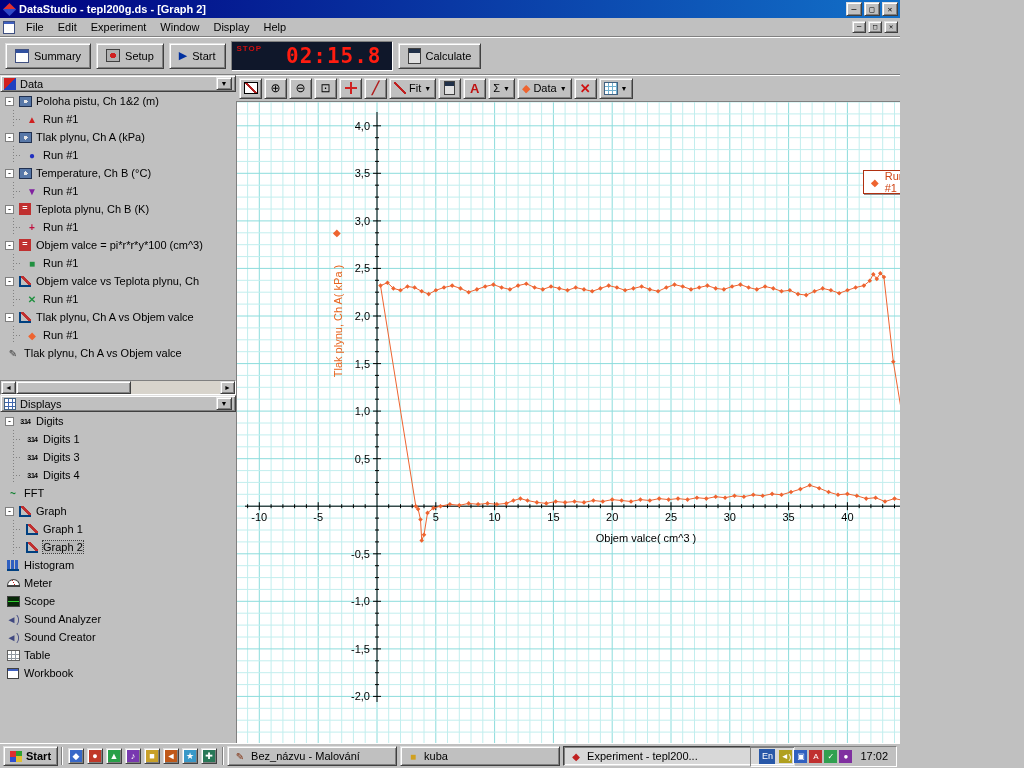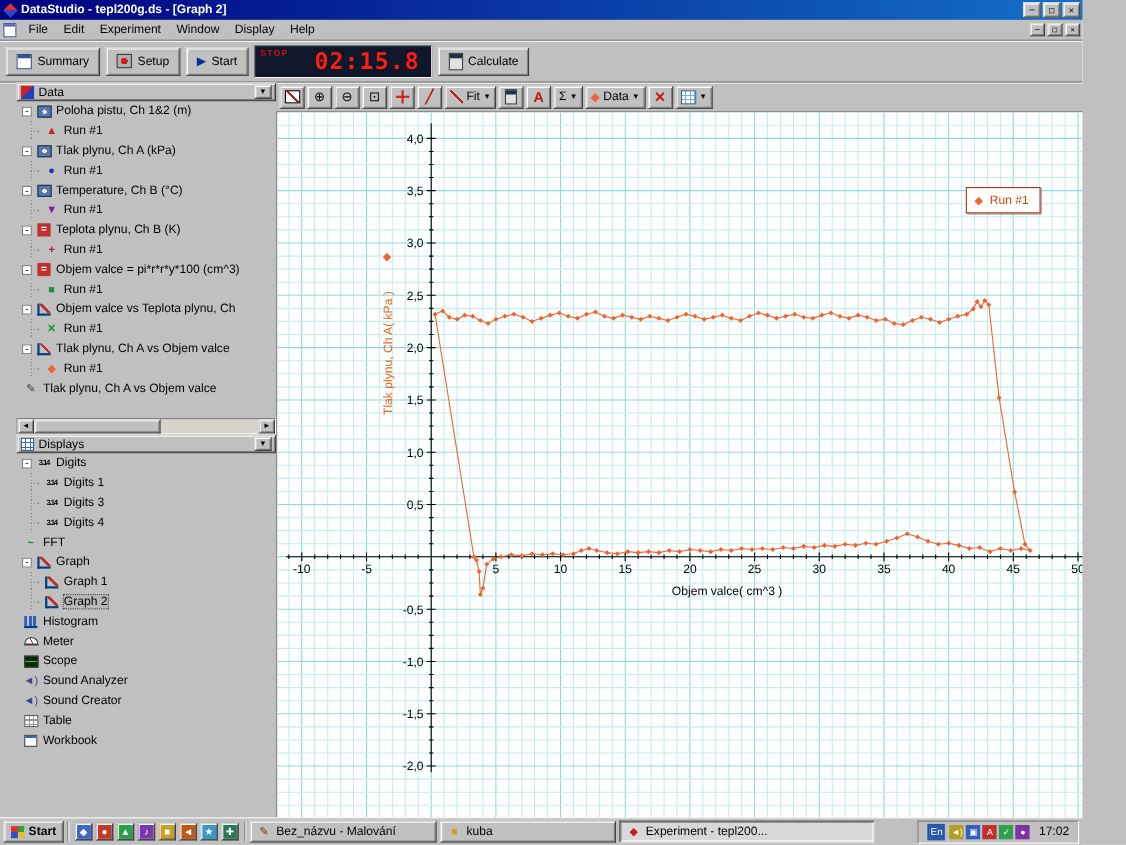--- a/index.html
+++ b/index.html
@@ -1,18 +1,18 @@
 <!DOCTYPE html>
 <html><head>
 <meta charset="utf-8">
 <style>
   *{margin:0;padding:0;box-sizing:border-box;}
   html,body{width:1024px;height:768px;overflow:hidden;}
   body{font-family:"Liberation Sans",sans-serif;font-size:11px;background:#c0c0c0;color:#000;}
-  .app{width:984px;height:768px;display:flex;flex-direction:column;background:#c0c0c0;position:relative;}
+  .app{width:900px;height:768px;display:flex;flex-direction:column;background:#c0c0c0;position:relative;}
   .raised{background:#c0c0c0;border:1px solid;border-color:#dfdfdf #404040 #404040 #dfdfdf;box-shadow:inset 1px 1px 0 #fff,inset -1px -1px 0 #808080;}
   .pressed{border:1px solid;border-color:#404040 #dfdfdf #dfdfdf #404040;box-shadow:inset 1px 1px 0 #808080,inset -1px -1px 0 #fff;background:#d8d8d8;}
   .sunken{border:1px solid;border-color:#808080 #fff #fff #808080;}
   
   .titlebar{height:18px;background:linear-gradient(90deg,#000080,#1270c8);display:flex;align-items:center;padding:0 2px;color:#fff;font-weight:bold;flex:0 0 18px;}
   .app-icon{width:11px;height:11px;margin:0 4px 0 2px;background:linear-gradient(135deg,#e03030 50%,#3048c8 50%);transform:rotate(45deg) scale(.85);flex:0 0 11px;}
   .title-text{flex:1;white-space:nowrap;overflow:hidden;font-size:11px;}
   .tb-btn{width:16px;height:14px;margin-left:2px;display:flex;align-items:center;justify-content:center;font-size:8px;color:#000;font-family:"DejaVu Sans Mono",monospace;cursor:default;}
   
   .menubar{height:19px;flex:0 0 19px;display:flex;align-items:center;padding:0 2px;border-bottom:1px solid #808080;box-shadow:0 1px 0 #fff;}
@@ -24,21 +24,21 @@
   .toolbar{height:38px;flex:0 0 38px;display:flex;align-items:center;gap:5px;padding:3px 5px;border-bottom:1px solid #808080;box-shadow:0 1px 0 #fff;}
   .tbtn{height:26px;display:flex;align-items:center;gap:5px;padding:0 9px;font-family:inherit;font-size:11px;cursor:default;}
   .ic-summary{width:14px;height:14px;background:#fff;border:1px solid #405080;box-shadow:inset 0 3px 0 #3050a0;}
   .ic-setup{width:14px;height:13px;background:#b0b0b0;border:1px solid #404040;background-image:radial-gradient(circle at 50% 50%,#d02020 0 3px,transparent 3px);}
   .play{color:#0030a0;font-size:11px;}
   .timer{width:162px;height:30px;background:#0f172a;position:relative;border:1px solid;border-color:#808080 #fff #fff #808080;flex:0 0 162px;}
   .timer .stop{position:absolute;top:2px;left:5px;color:#d01010;font-size:8px;font-weight:bold;letter-spacing:1px;}
   .timer .digits{position:absolute;right:10px;top:2px;color:#ff1c10;font-size:21px;font-weight:bold;font-family:"DejaVu Sans Mono",monospace;letter-spacing:1px;}
   .ic-calc{width:13px;height:16px;background:#e0e0e0;border:1px solid #404040;box-shadow:inset 0 4px 0 #203048;}
   
-  .content{flex:1;display:flex;min-height:0;margin-left:15px;}
+  .content{flex:1;display:flex;min-height:0;}
   .leftpanel{width:236px;flex:0 0 236px;display:flex;flex-direction:column;background:#c0c0c0;}
   .panel-hdr{height:17px;flex:0 0 17px;display:flex;align-items:center;gap:4px;padding:0 3px;}
   .panel-hdr .ttl{flex:1;}
   .hdr-btn{width:16px;height:13px;display:flex;align-items:center;justify-content:center;font-size:7px;}
   .data-ic{width:12px;height:12px;background:linear-gradient(135deg,#d02020 50%,#2040c0 50%);}
   .disp-ic{width:12px;height:12px;background:#fff;border:1px solid #406080;background-image:repeating-linear-gradient(to right,transparent 0 3px,#4068b0 3px 4px),repeating-linear-gradient(to bottom,transparent 0 3px,#4068b0 3px 4px);}
   .tree{overflow:hidden;white-space:nowrap;}
   .trow{height:18px;display:flex;align-items:center;gap:3px;}
   .expander{width:9px;height:9px;flex:0 0 9px;border:1px solid #808080;background:#fff;font-size:9px;line-height:7px;text-align:center;color:#000;}
   .tcon{width:12px;height:18px;flex:0 0 12px;background:repeating-linear-gradient(to bottom,#808080 0 1px,transparent 1px 3px) 4px 0/1px 100% no-repeat,repeating-linear-gradient(to right,#808080 0 1px,transparent 1px 3px) 4px 9px/8px 1px no-repeat;}

